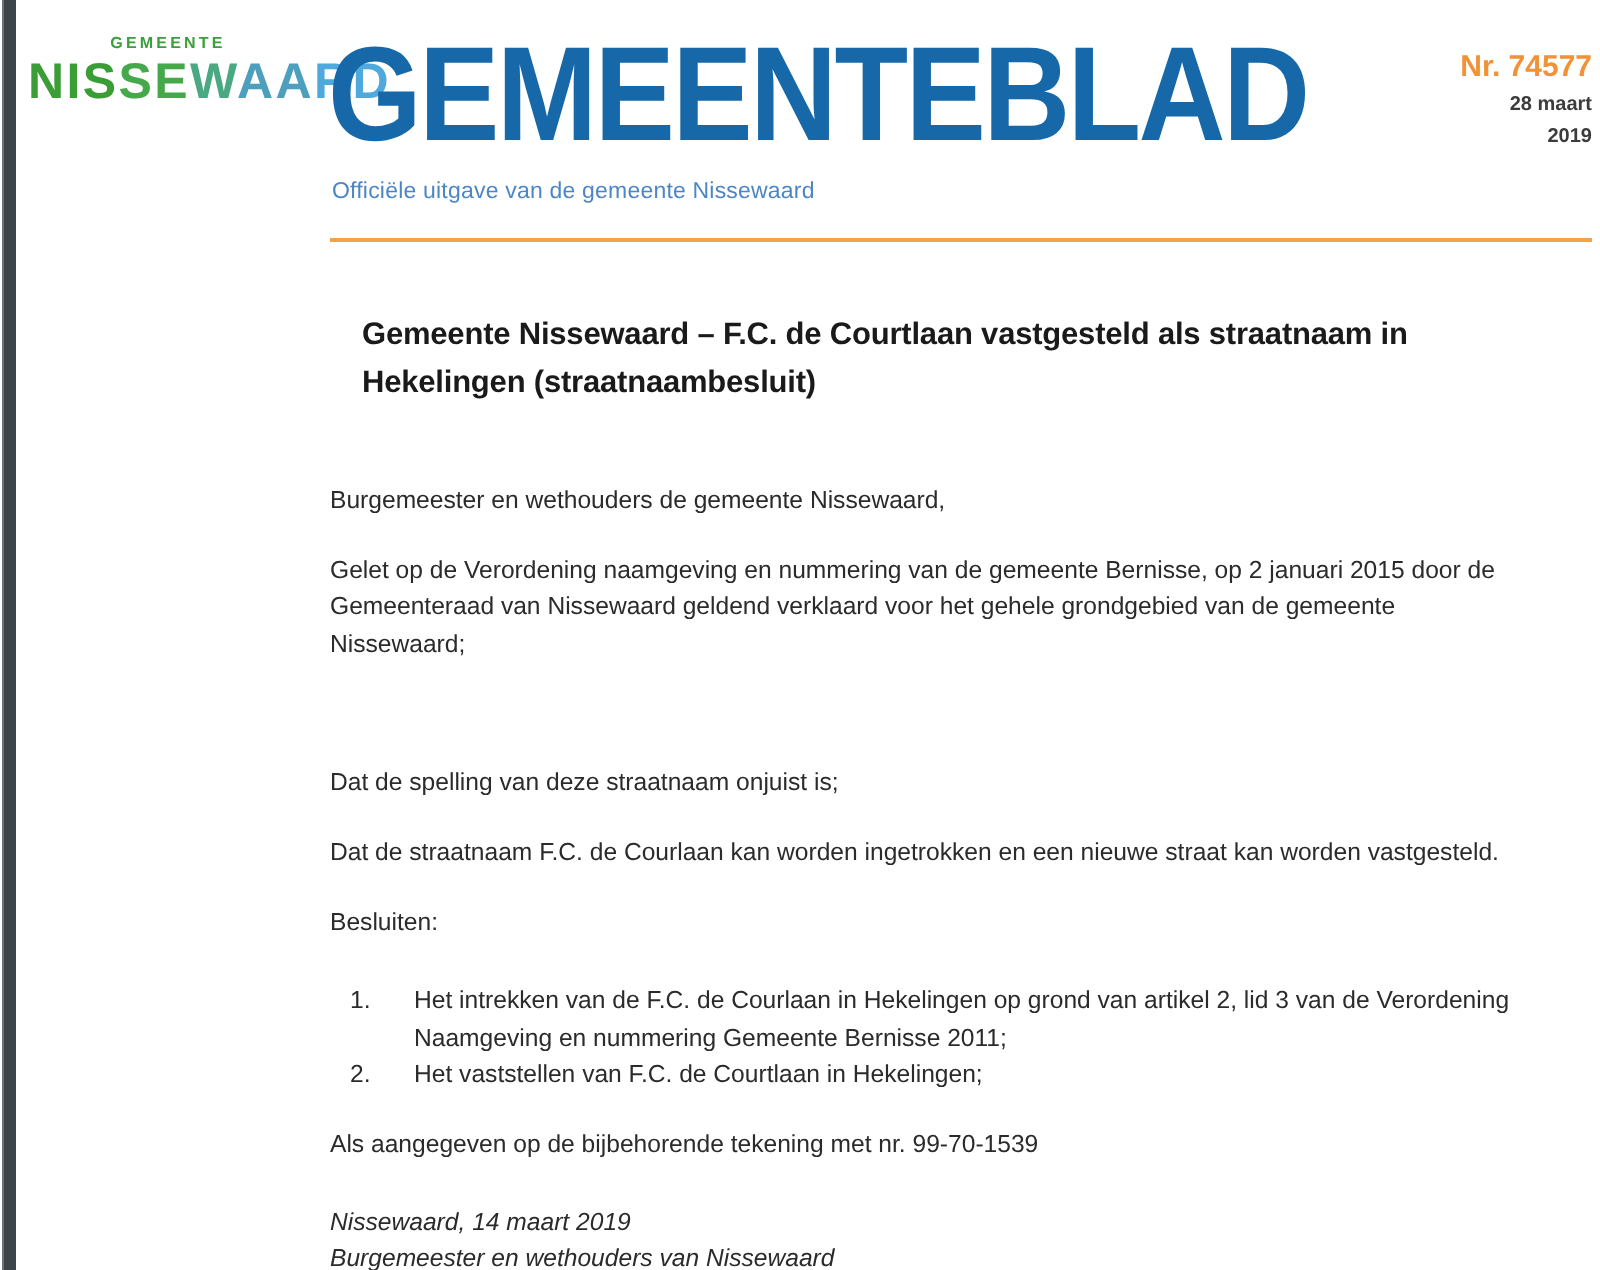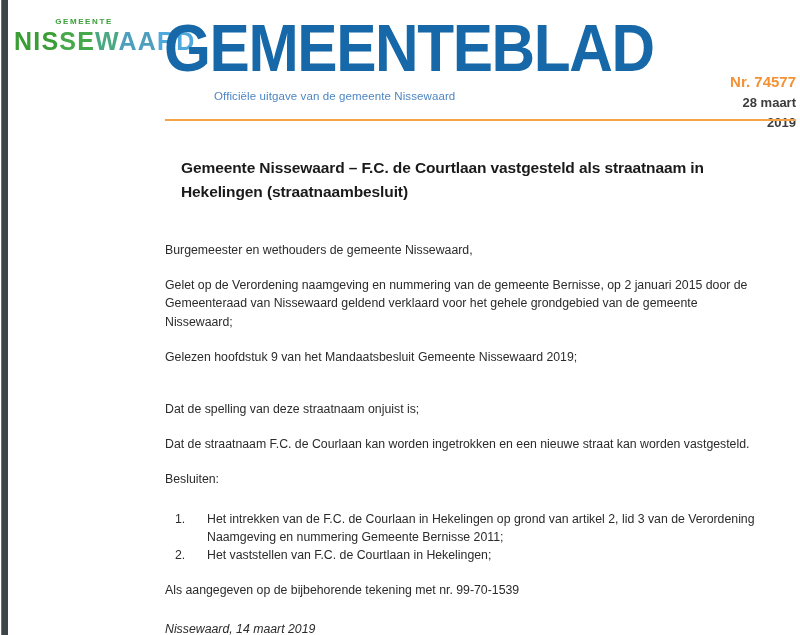--- a/index.html
+++ b/index.html
@@ -93,40 +93,38 @@
   }
 
   .tagline {
     position: absolute;
     left: 158px;
     top: 90px;
     font-size: 11.5px;
     color: #4d86c4;
     letter-spacing: 0.1px;
     white-space: nowrap;
-    margin-left: 48px;
   }
 
   .issue-block {
     position: absolute;
     right: 4px;
     top: 22px;
     text-align: right;
     line-height: 1.55;
-    margin-top: 48px;
   }
   .issue-no {
     font-size: 15px;
     font-weight: bold;
     color: #f29135;
     white-space: nowrap;
   }
   .issue-date,
   .issue-year {
-    font-size: 13px;
+    font-size: 10px;
     font-weight: bold;
     color: #3c3c3c;
     white-space: nowrap;
   }
 
   .rule {
     position: absolute;
     left: 157px;
     right: 4px;
     top: 119px;
@@ -224,21 +222,20 @@
 
     <h1 class="doc-title">Gemeente Nissewaard – F.C. de Courtlaan vastgesteld als straatnaam in Hekelingen (straatnaambesluit)</h1>
 
     <div class="gap-lg"></div>
     <p class="para">Burgemeester en wethouders de gemeente Nissewaard,</p>
 
     <div class="gap-md"></div>
     <p class="para">Gelet op de Verordening naamgeving en nummering van de gemeente Bernisse, op 2 januari 2015 door de Gemeenteraad van Nissewaard geldend verklaard voor het gehele grondgebied van de gemeente Nissewaard;</p>
 
     <div class="gap-md"></div>
-    <p class="para">Gelezen hoofdstuk 9 van het Mandaatsbesluit Gemeente Nissewaard 2019;</p>
 
     <div class="gap-md"></div>
 
     <div class="gap-md"></div>
     <p class="para">Dat de spelling van deze straatnaam onjuist is;</p>
 
     <div class="gap-md"></div>
     <p class="para">Dat de straatnaam F.C. de Courlaan kan worden ingetrokken en een nieuwe straat kan worden vastgesteld.</p>
 
     <div class="gap-md"></div>

